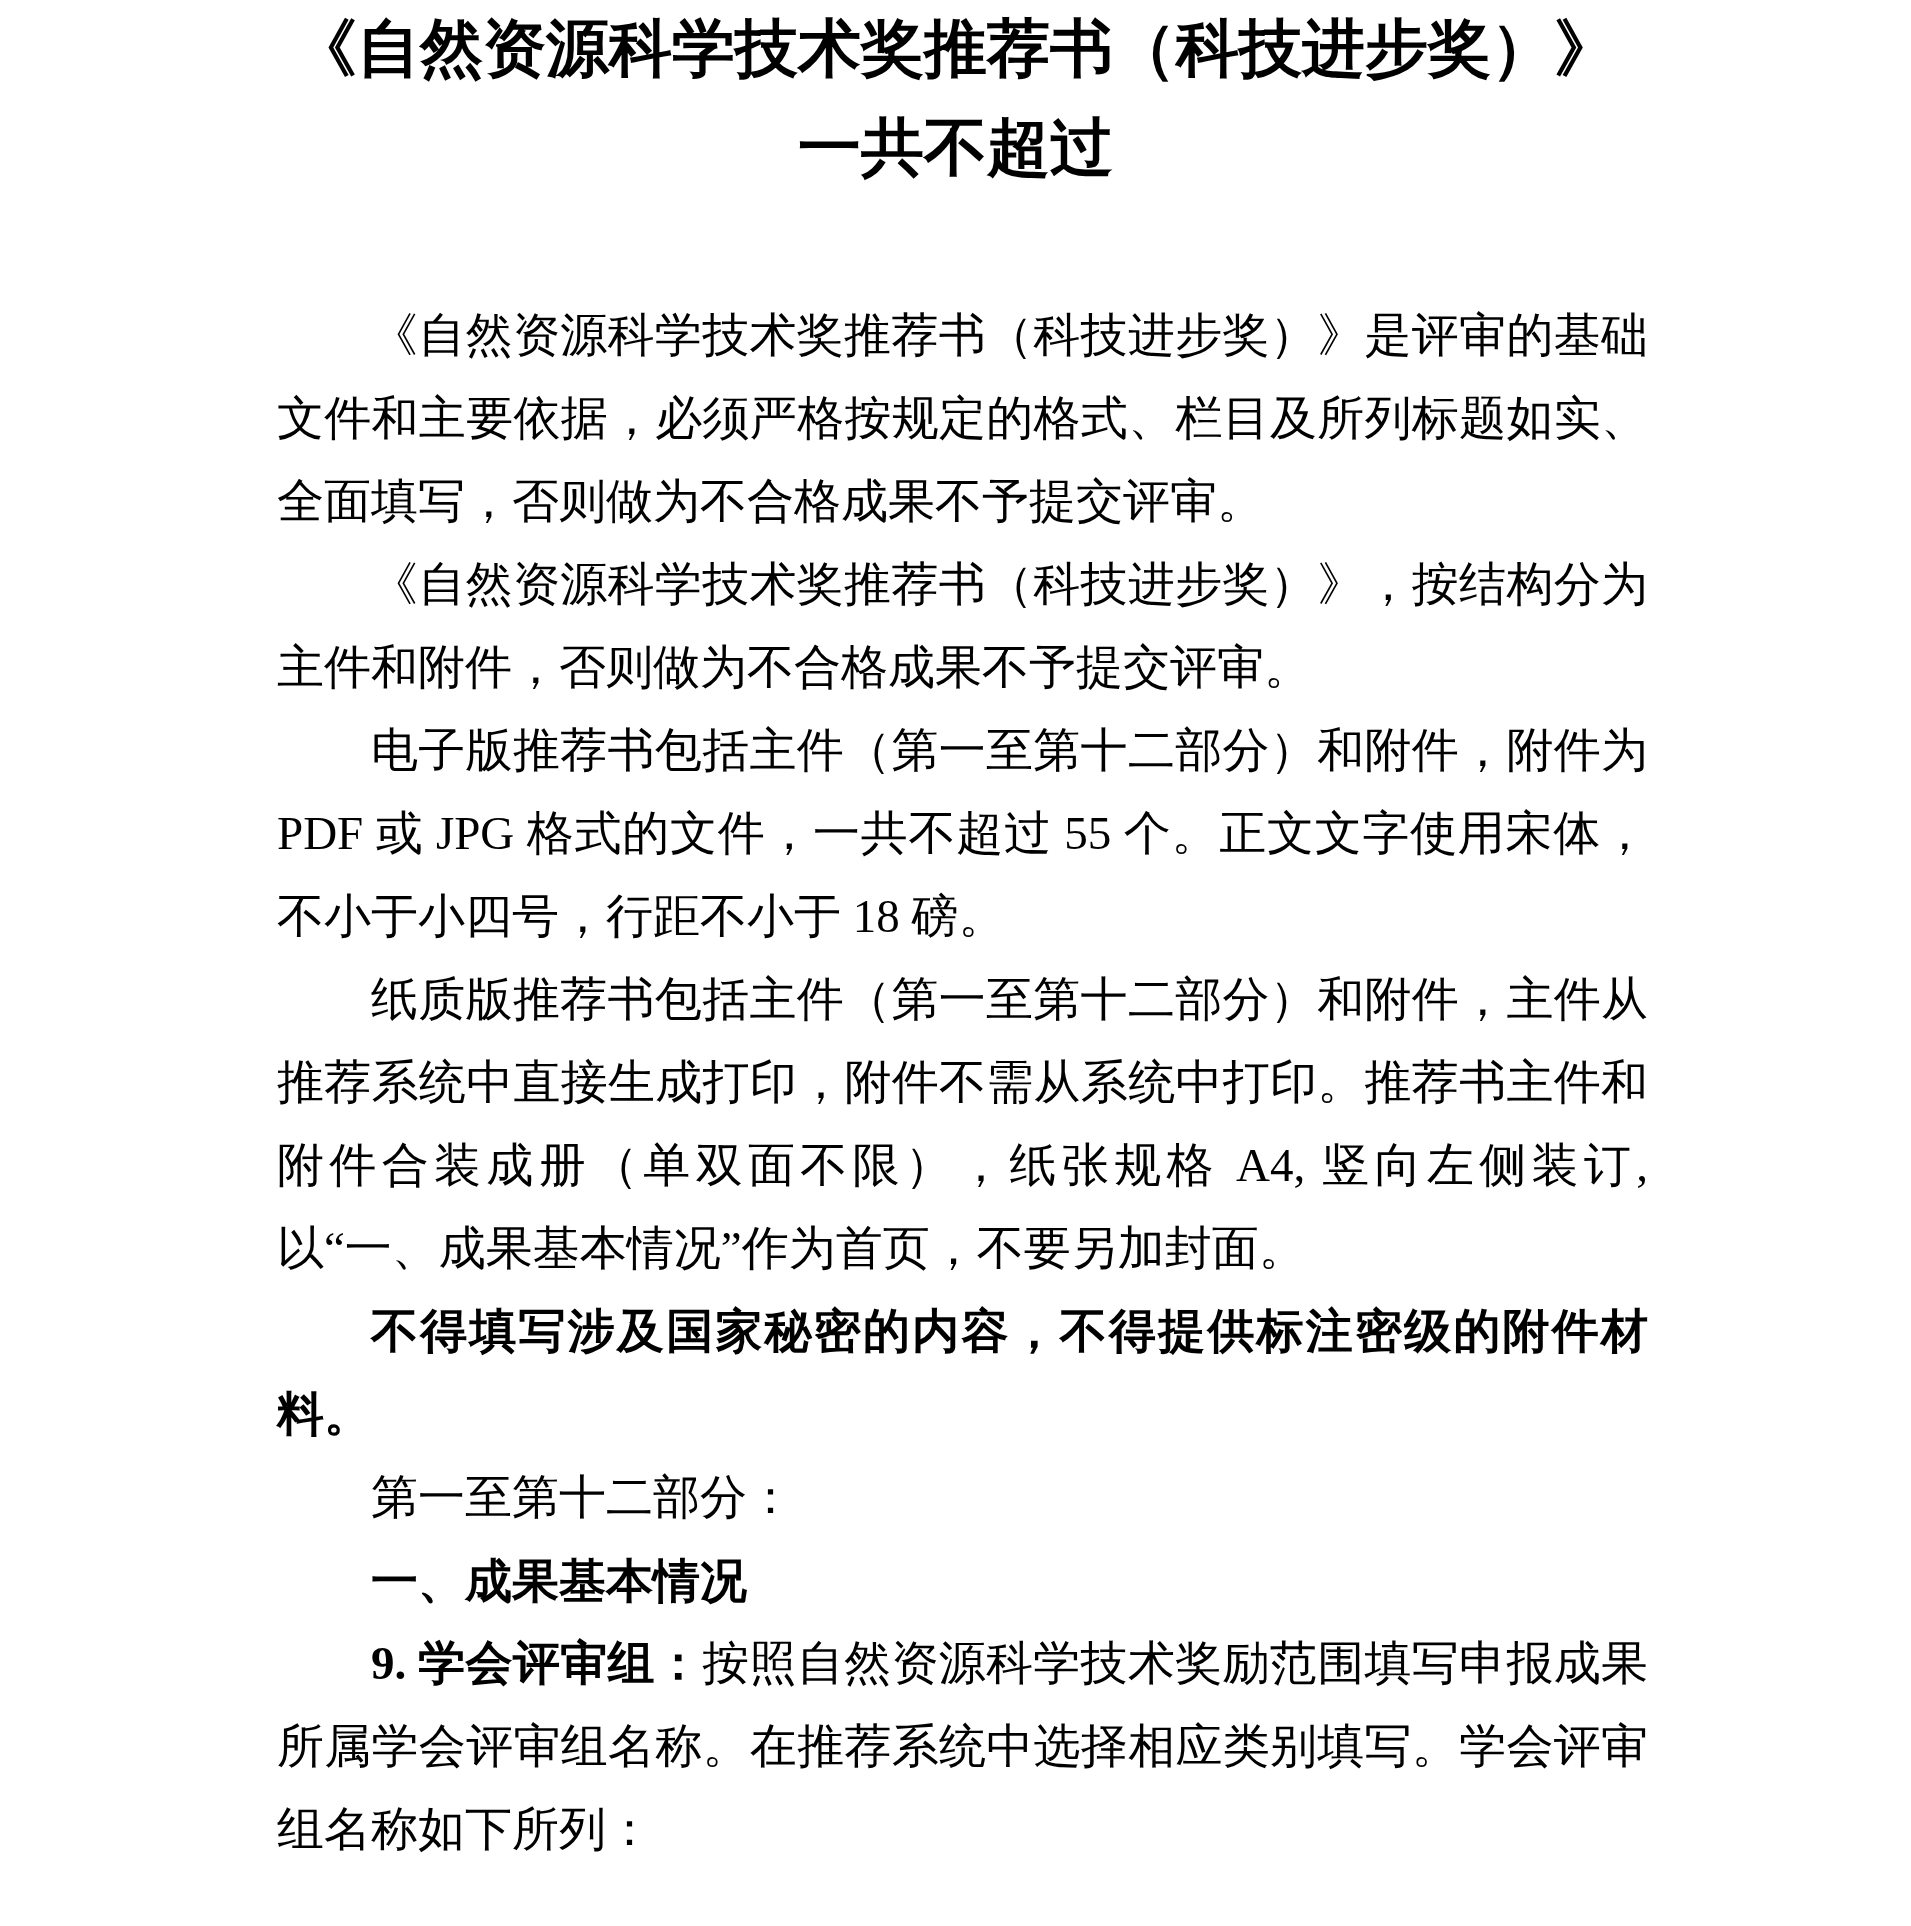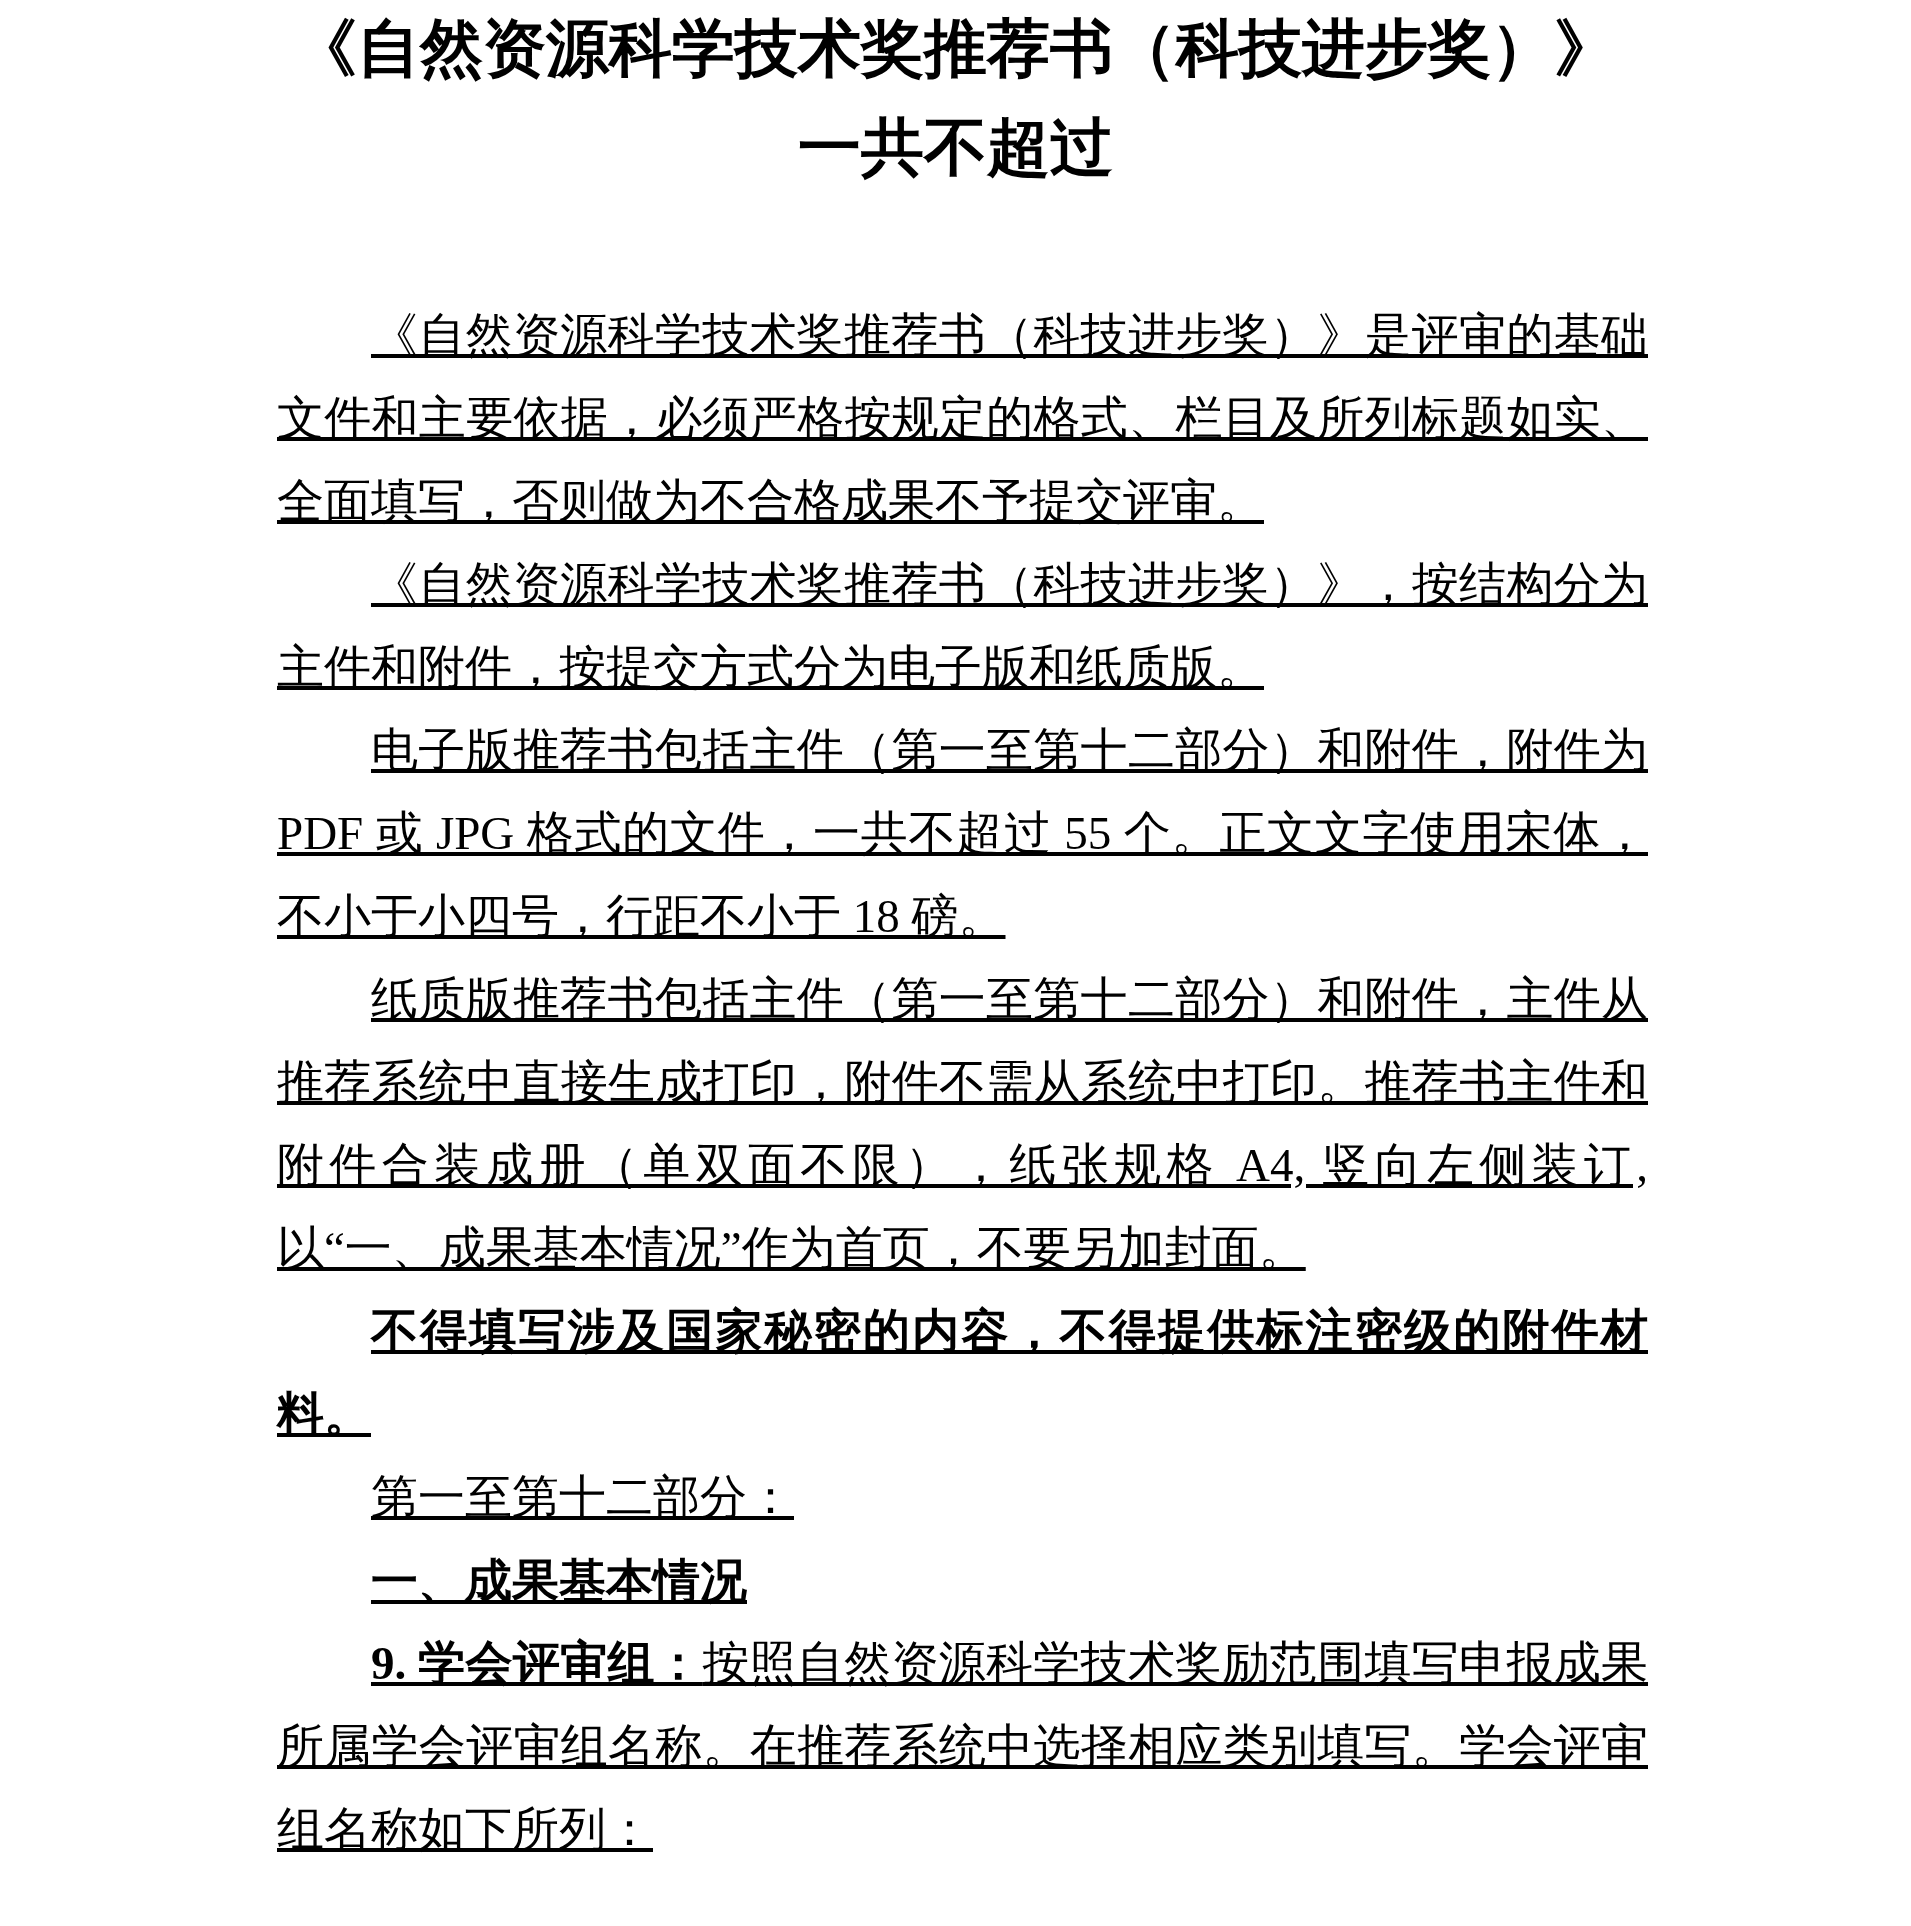--- a/index.html
+++ b/index.html
@@ -28,21 +28,20 @@
     width: 1371px;
     font-family: "Liberation Serif", "DejaVu Serif", serif;
     font-size: 47px;
     line-height: 83px;
     text-align: justify;
   }
   .doc-body p {
     margin: 0;
     padding: 0;
     text-indent: 2em;
-    text-decoration: underline;
   }
   .doc-body p.heading {
     font-family: "Liberation Sans", "DejaVu Sans", sans-serif;
     font-weight: 700;
     text-align: left;
   }
   .run-bold {
     font-weight: 700;
     text-align: right;
   }
@@ -55,21 +54,21 @@
 
 <div class="page">
 
   <div class="title-block">
     <div>《自然资源科学技术奖推荐书（科技进步奖）》</div>
     <div>一共不超过</div>
   </div>
 
   <div class="doc-body" id="doc-body">
       <p><span>《自然资源科学技术奖推荐书（科技进步奖）》是评审的基础文件和主要依据，必须严格按规定的格式、栏目及所列标题如实、全面填写，否则做为不合格成果不予提交评审。</span></p>
-      <p><span>《自然资源科学技术奖推荐书（科技进步奖）》，按结构分为主件和附件，按提交方式分为电子版和纸质版。</span></p>
+      <p><span>《自然资源科学技术奖推荐书（科技进步奖）》，按结构分为主件和附件，否则做为不合格成果不予提交评审。</span></p>
       <p><span>电子版推荐书包括主件（第一至第十二部分）和附件，附件为 PDF 或 JPG 格式的文件，一共不超过 55 个。正文文字使用宋体，不小于小四号，行距不小于 18 磅。</span></p>
       <p><span>纸质版推荐书包括主件（第一至第十二部分）和附件，主件从推荐系统中直接生成打印，附件不需从系统中打印。推荐书主件和附件合装成册（单双面不限），纸张规格 A4, 竖向左侧装订,以“一、成果基本情况”作为首页，不要另加封面。</span></p>
       <p><span class="run-bold">不得填写涉及国家秘密的内容，不得提供标注密级的附件材料。</span></p>
       <p><span>第一至第十二部分：</span></p>
       <p class="heading"><span class="run-bold run-sans">一、成果基本情况</span></p>
       <p><span class="run-bold">9. 学会评审组：</span><span>按照自然资源科学技术奖励范围填写申报成果所属学会评审组名称。在推荐系统中选择相应类别填写。学会评审组名称如下所列：</span></p>
     </div>
 
 </div>
 

